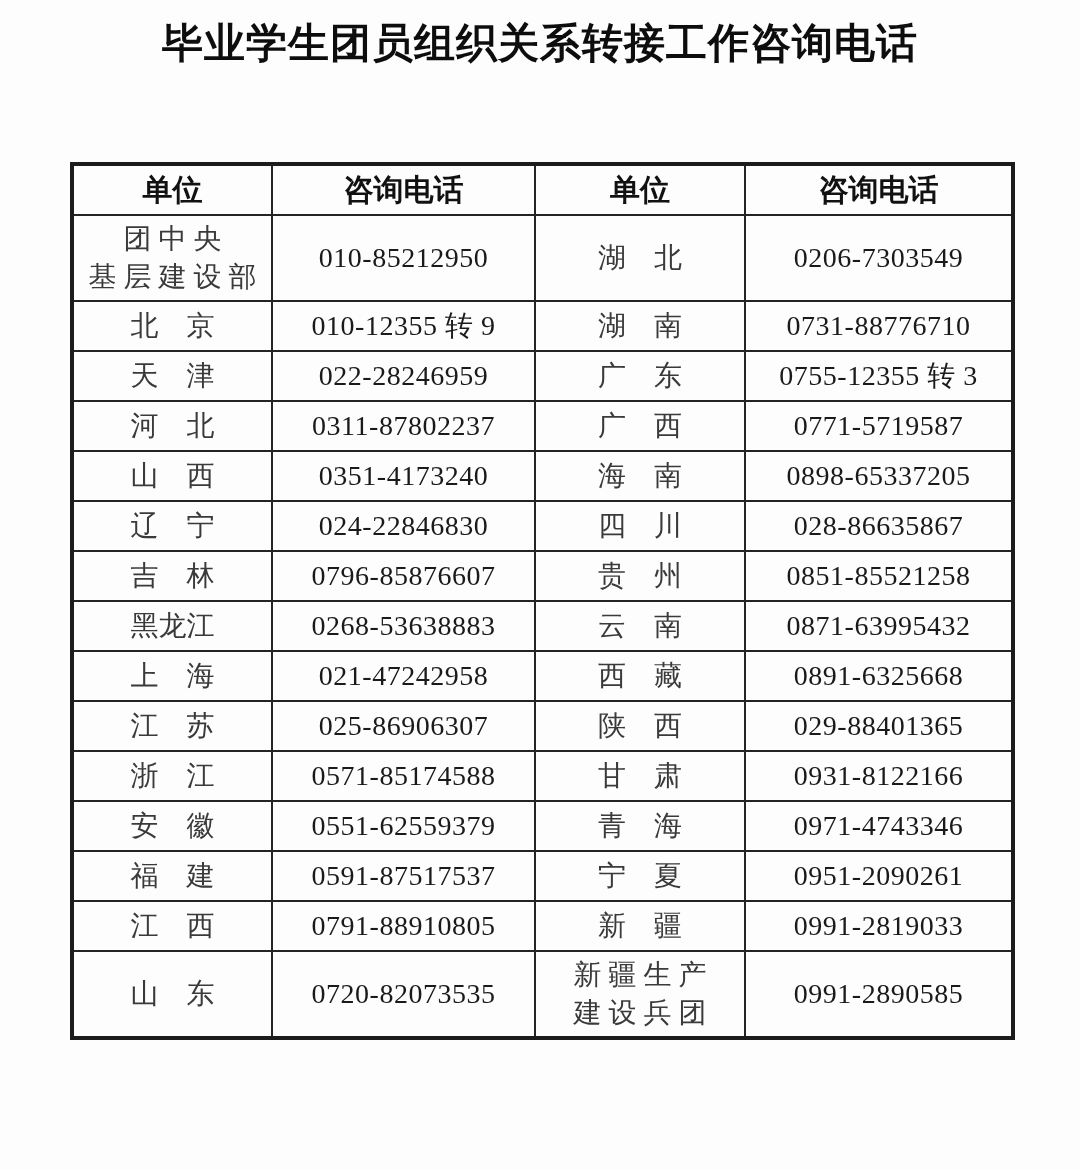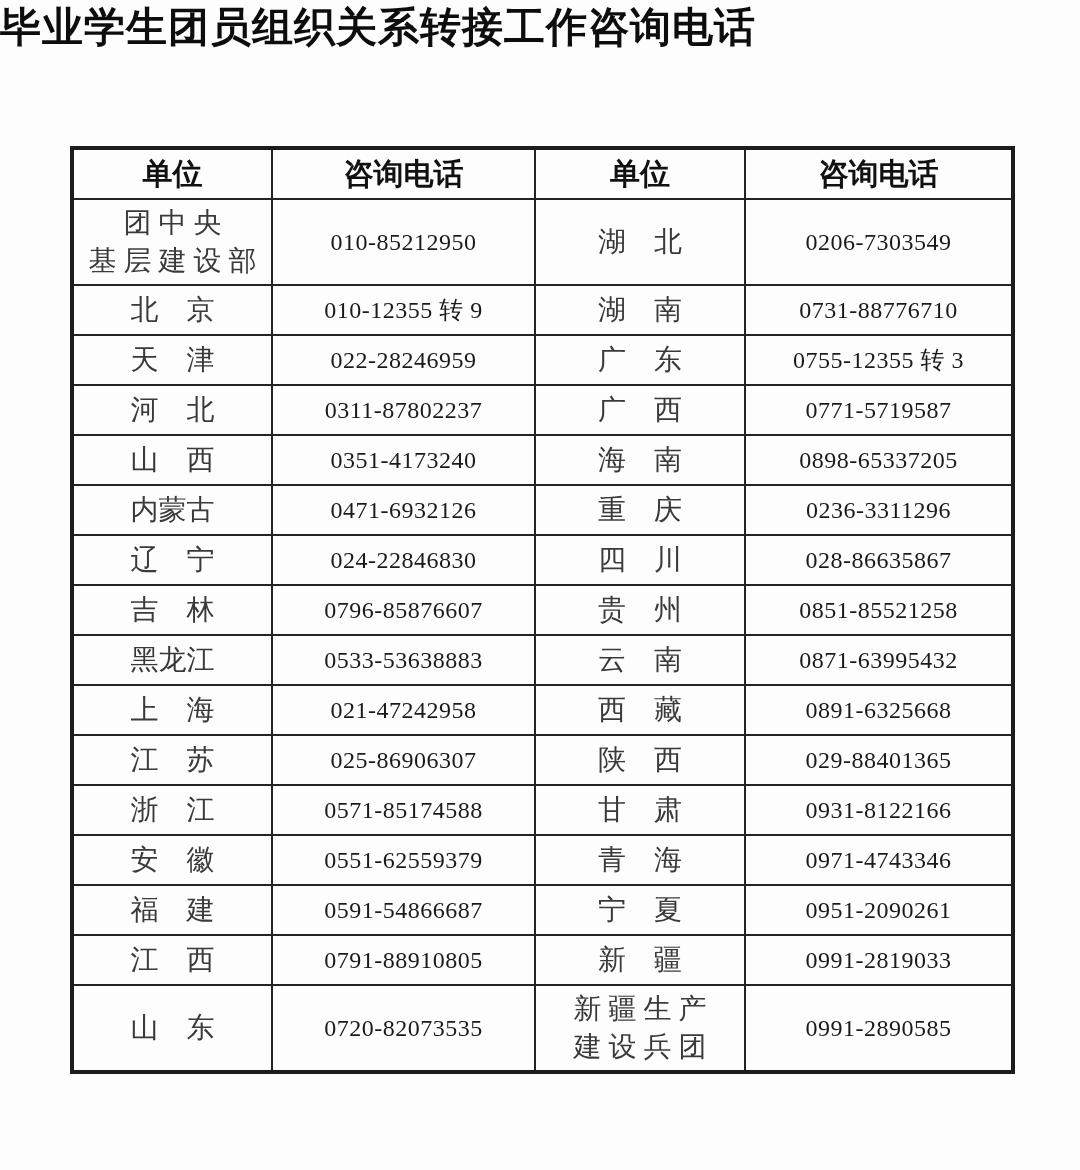--- a/index.html
+++ b/index.html
@@ -9,32 +9,32 @@
   }
   .page {
     position: relative;
     width: 1080px;
     height: 1170px;
     background: #fdfdfd;
     overflow: hidden;
     font-family: "Liberation Serif", "DejaVu Serif", serif;
   }
   .title {
-    margin: 0;
-    text-align: left;
+    margin: 16px;
+    text-align: center;
     font-family: "Liberation Sans", "DejaVu Sans", sans-serif;
     font-weight: bold;
     font-size: 41px;
     letter-spacing: 1px;
     color: #0d0d0d;
   }
   table.phone-table {
     position: absolute;
     left: 70px;
-    top: 146px;
+    top: 162px;
     width: 941px;
     border-collapse: collapse;
     table-layout: fixed;
     border: 4px solid #1c1c1c;
   }
   col.c-unit-l   { width: 200px; }
   col.c-phone-l  { width: 263px; }
   col.c-unit-r   { width: 210px; }
   col.c-phone-r  { width: 268px; }
   .phone-table th,
@@ -56,21 +56,21 @@
     height: 48px;
   }
   tr.tall td { height: 84px; }
   .unit-cell {
     font-size: 28px;
     color: #3a3a3a;
     white-space: pre-line;
     line-height: 1.35;
   }
   .phone-cell {
-    font-size: 24px;
+    font-size: 28px;
     color: #1a1a1a;
     letter-spacing: 0.5px;
     white-space: nowrap;
   }
 </style>
 </head>
 <body>
 
 <div class="page">
 
@@ -117,40 +117,34 @@
         <td class="unit-cell">广　西</td>
         <td class="phone-cell">0771-5719587</td>
       </tr>
       <tr>
         <td class="unit-cell">山　西</td>
         <td class="phone-cell">0351-4173240</td>
         <td class="unit-cell">海　南</td>
         <td class="phone-cell">0898-65337205</td>
       </tr>
       <tr>
-        <td class="unit-cell">内蒙古</td>
-        <td class="phone-cell">0471-6932126</td>
-        <td class="unit-cell">重　庆</td>
-        <td class="phone-cell">0236-3311296</td>
-      </tr>
-      <tr>
         <td class="unit-cell">辽　宁</td>
         <td class="phone-cell">024-22846830</td>
         <td class="unit-cell">四　川</td>
         <td class="phone-cell">028-86635867</td>
       </tr>
       <tr>
         <td class="unit-cell">吉　林</td>
         <td class="phone-cell">0796-85876607</td>
         <td class="unit-cell">贵　州</td>
         <td class="phone-cell">0851-85521258</td>
       </tr>
       <tr>
         <td class="unit-cell">黑龙江</td>
-        <td class="phone-cell">0533-53638883</td>
+        <td class="phone-cell">0268-53638883</td>
         <td class="unit-cell">云　南</td>
         <td class="phone-cell">0871-63995432</td>
       </tr>
       <tr>
         <td class="unit-cell">上　海</td>
         <td class="phone-cell">021-47242958</td>
         <td class="unit-cell">西　藏</td>
         <td class="phone-cell">0891-6325668</td>
       </tr>
       <tr>
@@ -166,21 +160,21 @@
         <td class="phone-cell">0931-8122166</td>
       </tr>
       <tr>
         <td class="unit-cell">安　徽</td>
         <td class="phone-cell">0551-62559379</td>
         <td class="unit-cell">青　海</td>
         <td class="phone-cell">0971-4743346</td>
       </tr>
       <tr>
         <td class="unit-cell">福　建</td>
-        <td class="phone-cell">0591-54866687</td>
+        <td class="phone-cell">0591-87517537</td>
         <td class="unit-cell">宁　夏</td>
         <td class="phone-cell">0951-2090261</td>
       </tr>
       <tr>
         <td class="unit-cell">江　西</td>
         <td class="phone-cell">0791-88910805</td>
         <td class="unit-cell">新　疆</td>
         <td class="phone-cell">0991-2819033</td>
       </tr>
       <tr class="tall">

